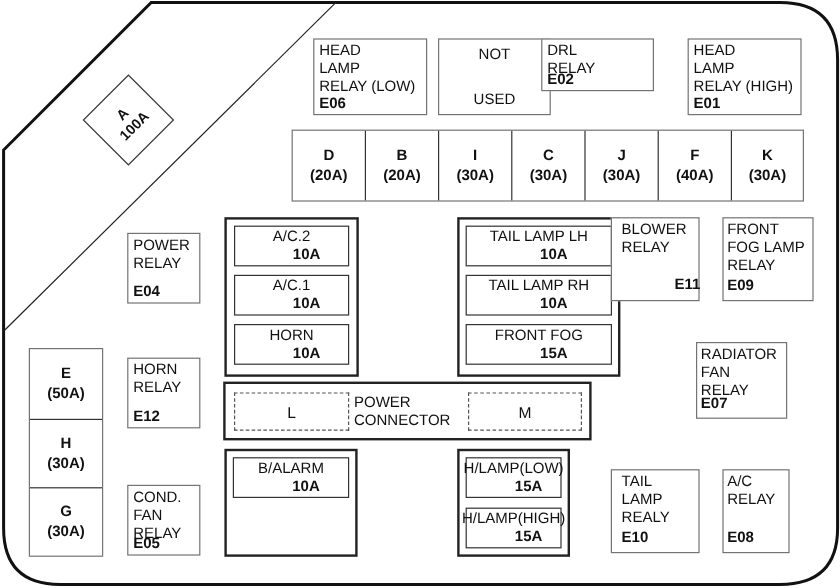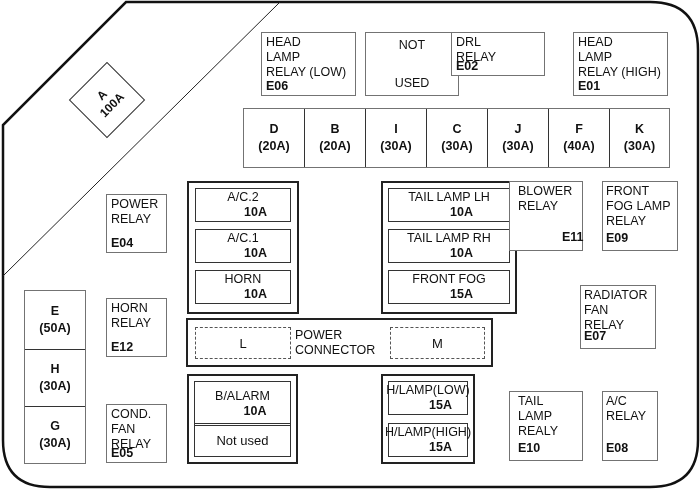--- a/index.html
+++ b/index.html
@@ -186,26 +186,23 @@
 </div>
 
 <div class="box relay" style="left:580px;top:285px;width:76px;height:64px;padding-left:3px;">
   <span class="ln">RADIATOR</span>
   <span class="ln">FAN</span>
   <span class="ln">RELAY</span>
   <span class="code" style="left:3px;bottom:4px;">E07</span>
 </div>
 
 <div class="group" style="left:187px;top:374px;width:111px;height:90px;">
-  <div class="mini" style="top:5px;height:45px;left:5px;right:5px;text-align:center;">
+  <div class="mini" style="top:5px;height:34px;left:5px;right:5px;text-align:center;">
       <span>B/ALARM</span>
       <span class="amp">10A</span>
-    </div>
-  <div class="mini" style="top:47px;height:34px;left:5px;right:5px;font-size:13px;">
-      <span>Not used</span>
     </div>
 </div>
 
 <div class="group" style="left:381px;top:374px;width:94px;height:90px;">
   <div class="mini" style="top:5px;height:34px;left:5px;right:5px;">
       <span>H/LAMP(LOW)</span>
       <span class="amp">15A</span>
     </div>
   <div class="mini" style="top:47px;height:34px;left:5px;right:5px;">
       <span>H/LAMP(HIGH)</span>

